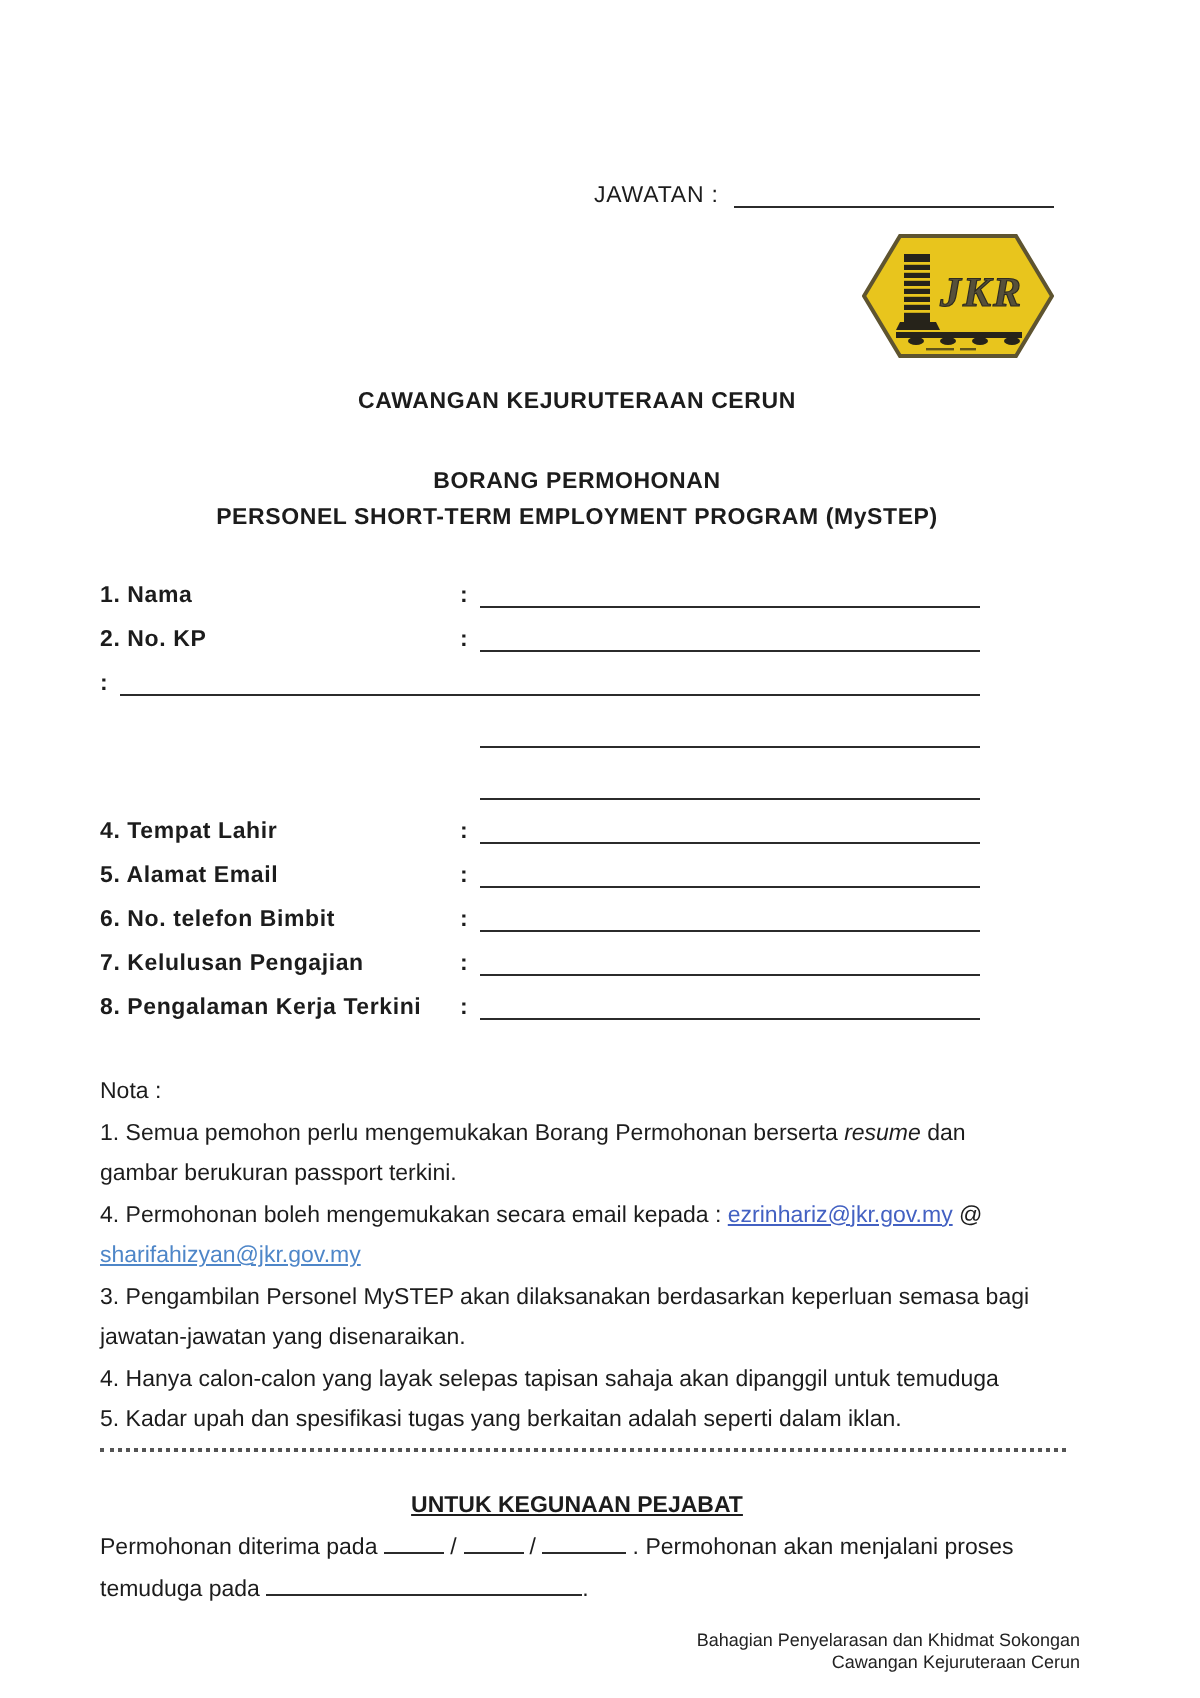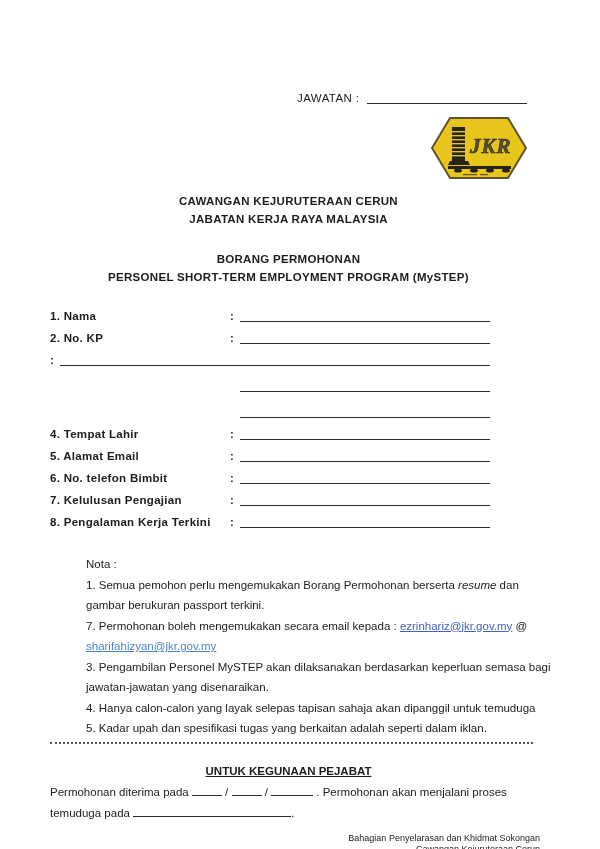--- a/index.html
+++ b/index.html
@@ -35,21 +35,21 @@
   .fields { margin-top: 14px; width: 440px; font-weight: bold; }
   .field-row { display: flex; align-items: flex-end; height: 22px; font-size: 11.5px; letter-spacing: .3px; }
   .field-row .flabel { width: 180px; white-space: nowrap; }
   .field-row .colon { width: 10px; }
   .field-row .fline { flex: 1; border-bottom: 1px solid #2b2b2b; height: 14px; }
   .field-row.cont { height: 26px; }
   .field-row.cont .flabel, .field-row.cont .colon { border: none; }
 
   
   .notes { margin-top: 26px; font-size: 11.5px; }
-  .notes .nline { line-height: 20.5px; white-space: nowrap; margin-left: 36px; }
+  .notes .nline { line-height: 20.5px; white-space: nowrap; }
   .notes .it { font-style: italic; }
   .notes a { text-decoration: underline; cursor: pointer; }
 
   
   .dotted { width: 483px; border-bottom: 2px dotted #555; height: 1px; margin-top: 3px; }
 
   
   .office-head {
     width: 477px; text-align: center; font-weight: bold; font-size: 11.5px;
     margin-top: 21px;
@@ -99,21 +99,20 @@
           <ellipse cx="75" cy="53.5" rx="4" ry="2" fill="#26231a"></ellipse>
           <rect x="32" y="57" width="14" height="1.2" fill="#26231a" opacity="0.7"></rect>
           <rect x="49" y="57" width="8" height="1.2" fill="#26231a" opacity="0.7"></rect>
         </g>
         <text x="39" y="36" font-family="Liberation Serif, serif" font-size="21" font-weight="bold" font-style="italic" letter-spacing="1" stroke="#2e2b20" stroke-width="0.6" fill="#56503a">JKR</text>
       </svg>
     </div>
 
     <div class="org-block">
       <div class="center-head">CAWANGAN KEJURUTERAAN CERUN</div>
-      <div class="center-head">JABATAN KERJA RAYA MALAYSIA</div>
     </div>
 
     <div class="title-block">
       <div class="center-head">BORANG PERMOHONAN</div>
       <div class="center-head">PERSONEL SHORT-TERM EMPLOYMENT PROGRAM (MySTEP)</div>
     </div>
 
     <div class="fields">
       <div class="field-row">
         <span class="flabel">1. Nama</span>
@@ -163,21 +162,21 @@
         <span class="flabel">8. Pengalaman Kerja Terkini</span>
         <span class="colon">:</span>
         <span class="fline"></span>
       </div>
     </div>
 
     <div class="notes">
       <div class="nline">Nota :</div>
       <div class="nline"><span>1. Semua pemohon perlu mengemukakan Borang Permohonan berserta </span><span class="it">resume</span><span> dan</span></div>
       <div class="nline">gambar berukuran passport terkini.</div>
-      <div class="nline"><span>7. Permohonan boleh mengemukakan secara email kepada : </span><a style="color: rgb(67, 97, 194);">ezrinhariz@jkr.gov.my</a><span> @</span></div>
+      <div class="nline"><span>4. Permohonan boleh mengemukakan secara email kepada : </span><a style="color: rgb(67, 97, 194);">ezrinhariz@jkr.gov.my</a><span> @</span></div>
       <div class="nline"><a style="color: rgb(78, 134, 200);">sharifahizyan@jkr.gov.my</a></div>
       <div class="nline">3. Pengambilan Personel MySTEP akan dilaksanakan berdasarkan keperluan semasa bagi</div>
       <div class="nline">jawatan-jawatan yang disenaraikan.</div>
       <div class="nline">4. Hanya calon-calon yang layak selepas tapisan sahaja akan dipanggil untuk temuduga</div>
       <div class="nline">5. Kadar upah dan spesifikasi tugas yang berkaitan adalah seperti dalam iklan.</div>
     </div>
 
     <div class="dotted"></div>
 
     <div class="office-head"><span>UNTUK KEGUNAAN PEJABAT</span></div>

